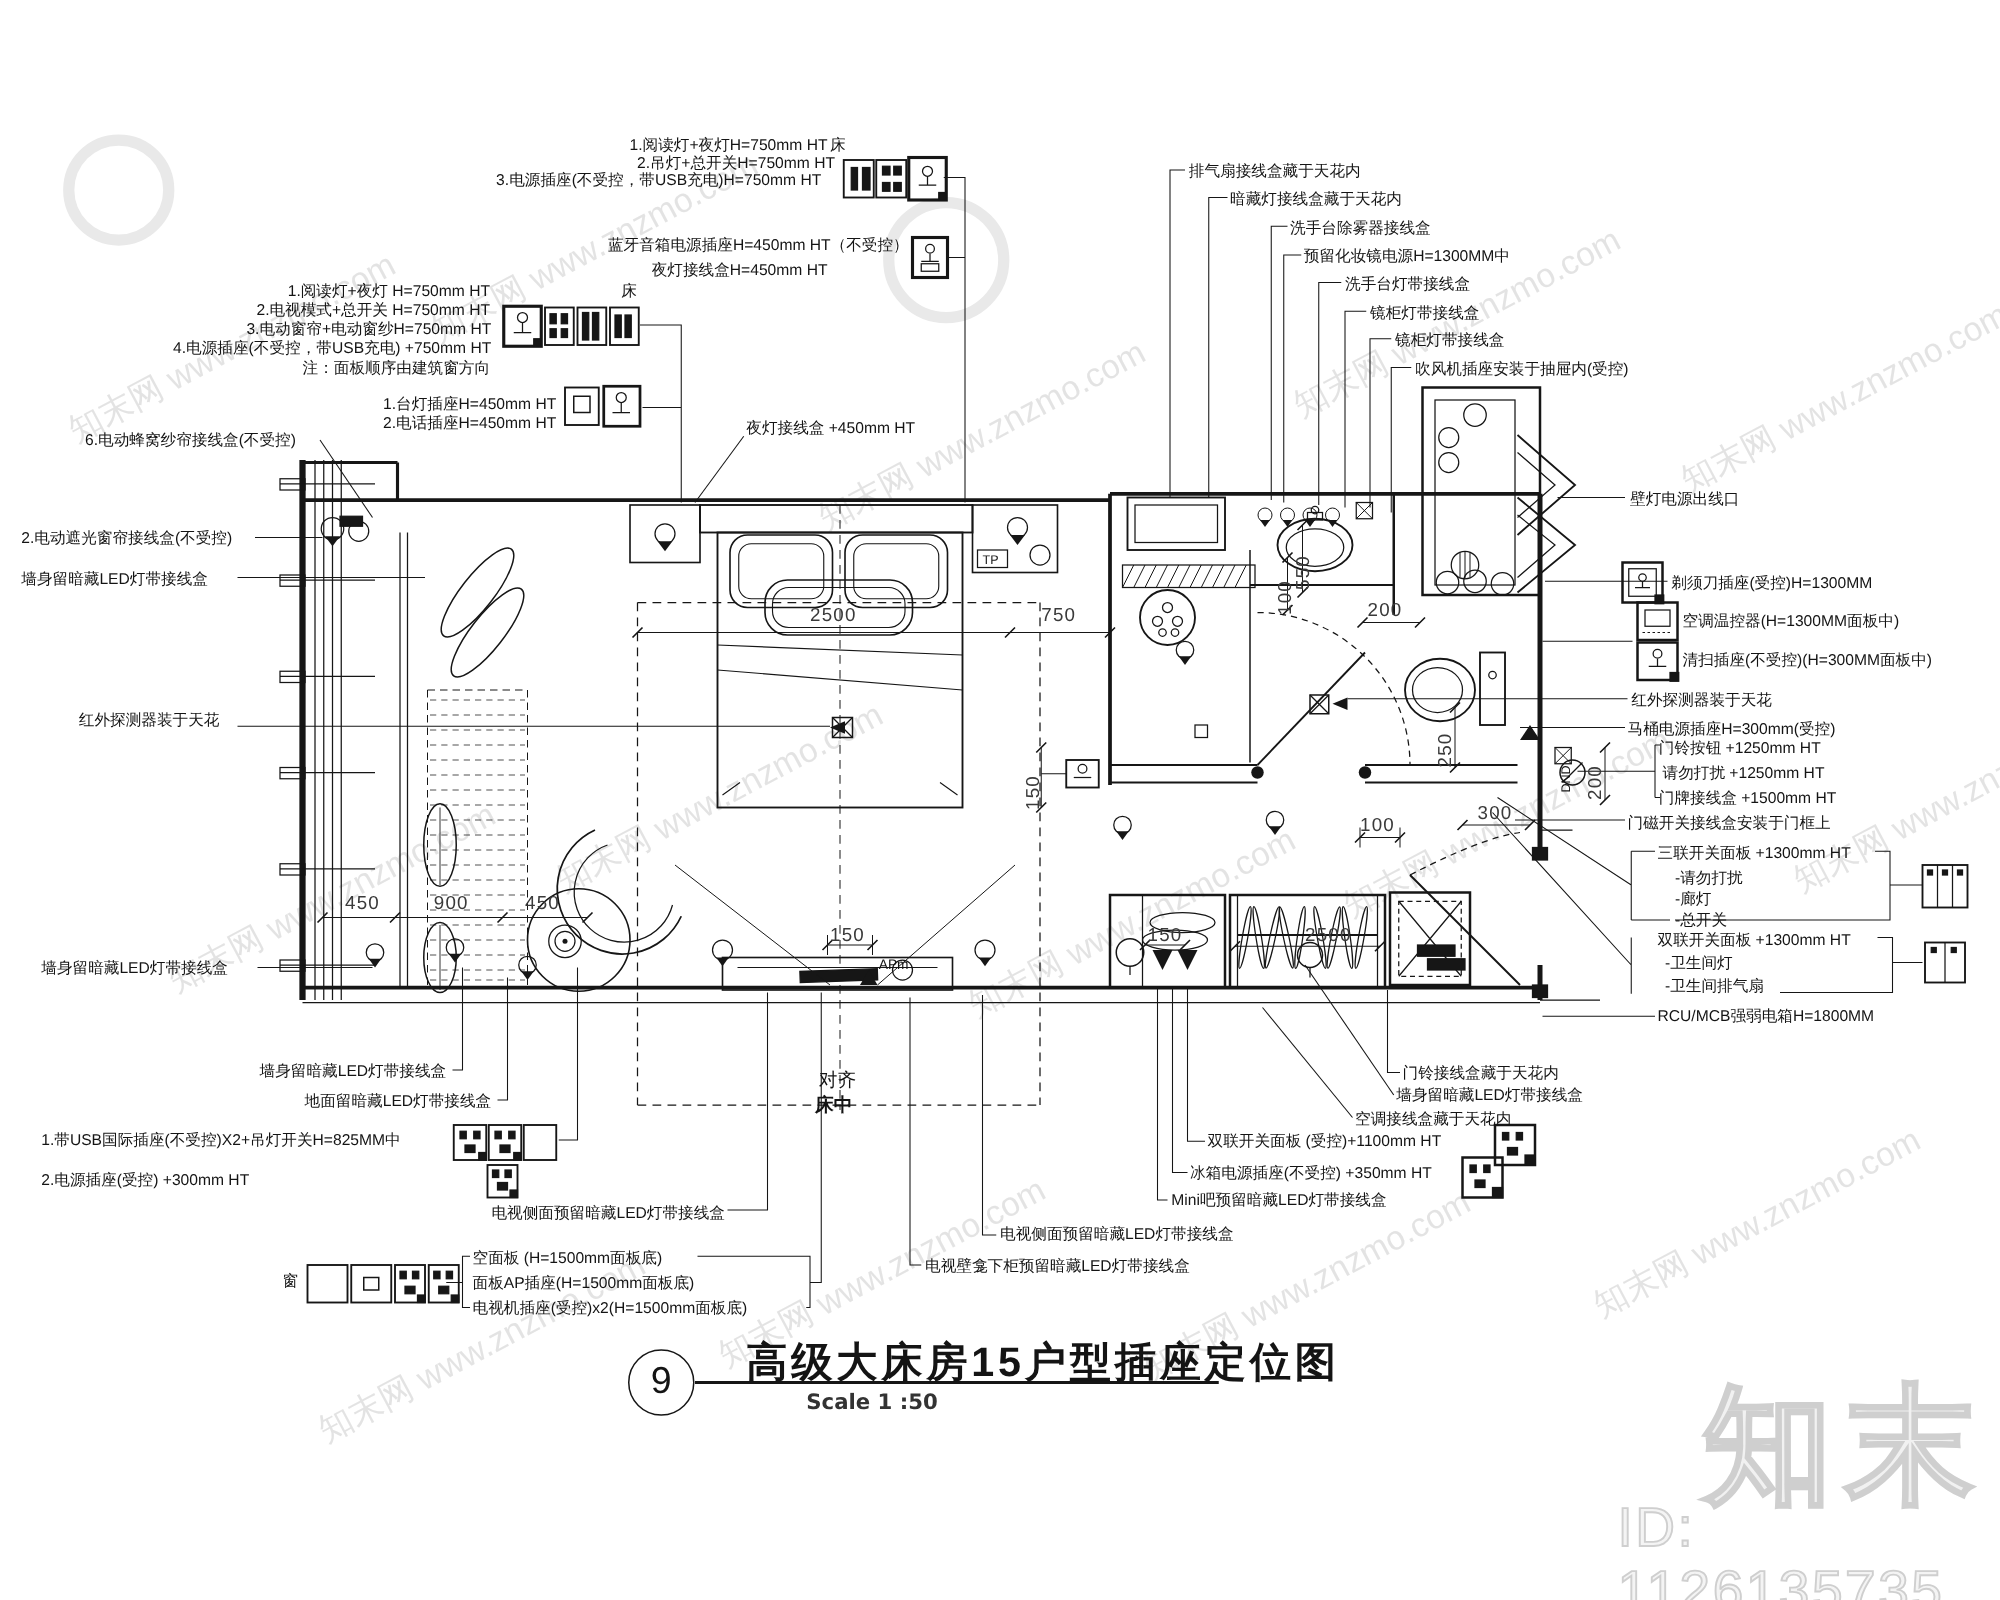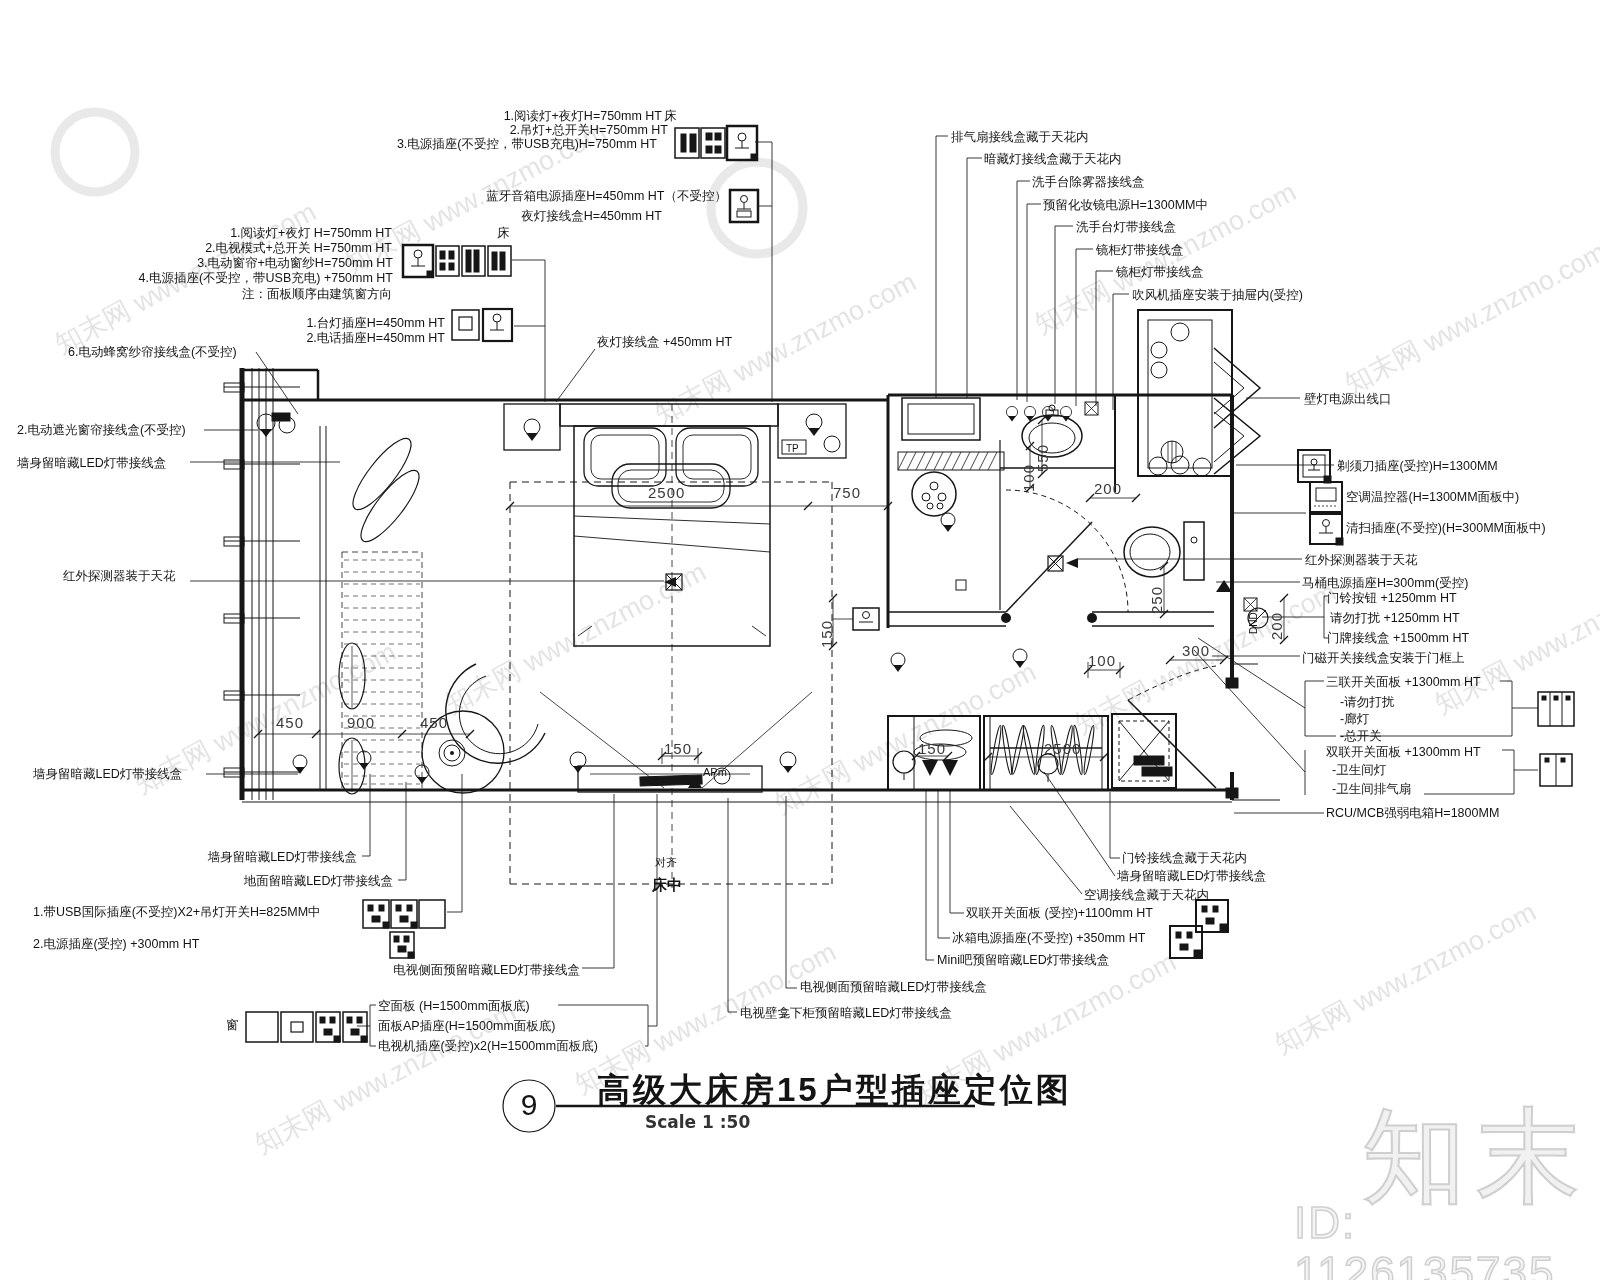--- a/index.html
+++ b/index.html
@@ -5,21 +5,21 @@
   html,body{margin:0;padding:0;}
   body{width:1600px;height:1280px;position:relative;background:#ffffff;overflow:hidden;
        font-family:"Liberation Sans","DejaVu Sans",sans-serif;}
   .lbl{position:absolute;font-size:12.5px;line-height:1.15;color:#141414;white-space:nowrap;}
   .lbl.r{transform:translateX(-100%);}
   .dim{position:absolute;font-size:15px;color:#3a3a3a;letter-spacing:1px;white-space:nowrap;}
   .dim.v{transform:rotate(-90deg);transform-origin:0 0;}
   .ptx{position:absolute;font-size:10px;color:#141414;white-space:nowrap;}
   .ptx.v{transform:rotate(-90deg);transform-origin:0 0;}
   .wm{position:absolute;font-size:27px;color:#c9c9c9;opacity:.5;transform:rotate(-28deg);white-space:nowrap;pointer-events:none;}
-  .wm-big{position:absolute;font-weight:normal;color:#f1f1f1;-webkit-text-stroke:2px #cfcfcf;letter-spacing:10px;pointer-events:none;}
+  .wm-big{position:absolute;font-weight:bold;color:#f1f1f1;-webkit-text-stroke:2px #cfcfcf;letter-spacing:10px;pointer-events:none;}
   .wm-id{position:absolute;color:#f4f4f4;-webkit-text-stroke:1.5px #cfcfcf;letter-spacing:2px;pointer-events:none;}
   .title-txt{position:absolute;font-size:33px;font-weight:600;letter-spacing:3px;color:#141414;white-space:nowrap;}
   .scale-txt{position:absolute;font-size:17px;color:#333;font-family:"DejaVu Sans",sans-serif;font-weight:bold;}
   .num-txt{position:absolute;font-size:30px;color:#141414;transform:translate(-50%,-52%);}
   svg{position:absolute;left:0;top:0;}
 </style>
 </head>
 <body>
 
 <div class="wm" style="left:40px;top:260px">知末网 www.znzmo.com</div>
@@ -554,21 +554,21 @@
 <div class="lbl" style="left:33px;top:767px">墙身留暗藏LED灯带接线盒</div>
 <div class="lbl r" style="left:357px;top:850px">墙身留暗藏LED灯带接线盒</div>
 <div class="lbl r" style="left:393px;top:874px">地面留暗藏LED灯带接线盒</div>
 <div class="lbl" style="left:33px;top:905px">1.带USB国际插座(不受控)X2+吊灯开关H=825MM中</div>
 <div class="lbl" style="left:33px;top:937px">2.电源插座(受控) +300mm HT</div>
 <div class="lbl r" style="left:580px;top:963px">电视侧面预留暗藏LED灯带接线盒</div>
 <div class="lbl" style="left:378px;top:999px">空面板 (H=1500mm面板底)</div>
 <div class="lbl" style="left:378px;top:1019px">面板AP插座(H=1500mm面板底)</div>
 <div class="lbl" style="left:378px;top:1039px">电视机插座(受控)x2(H=1500mm面板底)</div>
 <div class="lbl" style="left:226px;top:1018px">窗</div>
-<div class="lbl" style="left:655px;top:856px;font-size:11px">对齐</div>
+<div class="lbl" style="left:655px;top:856px;font-size:15px">对齐</div>
 <div class="lbl" style="left:652px;top:876px;font-size:15px;font-weight:600">床中</div>
 <div class="lbl" style="left:951px;top:130px">排气扇接线盒藏于天花内</div>
 <div class="lbl" style="left:984px;top:152px">暗藏灯接线盒藏于天花内</div>
 <div class="lbl" style="left:1032px;top:175px">洗手台除雾器接线盒</div>
 <div class="lbl" style="left:1043px;top:198px">预留化妆镜电源H=1300MM中</div>
 <div class="lbl" style="left:1076px;top:220px">洗手台灯带接线盒</div>
 <div class="lbl" style="left:1096px;top:243px">镜柜灯带接线盒</div>
 <div class="lbl" style="left:1116px;top:265px">镜柜灯带接线盒</div>
 <div class="lbl" style="left:1132px;top:288px">吹风机插座安装于抽屉内(受控)</div>
 <div class="lbl" style="left:1304px;top:392px">壁灯电源出线口</div>

